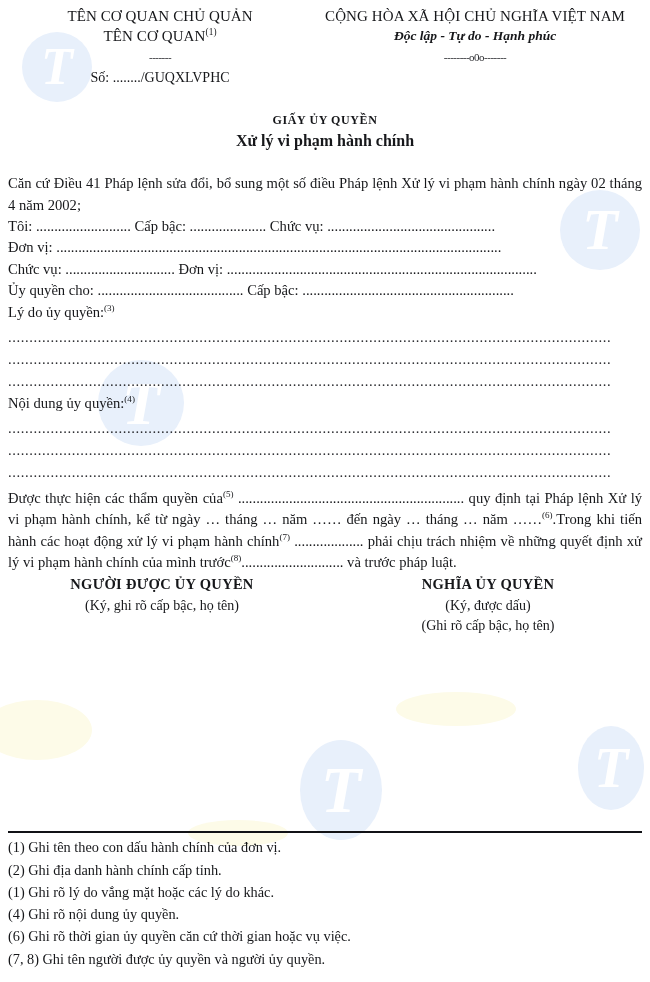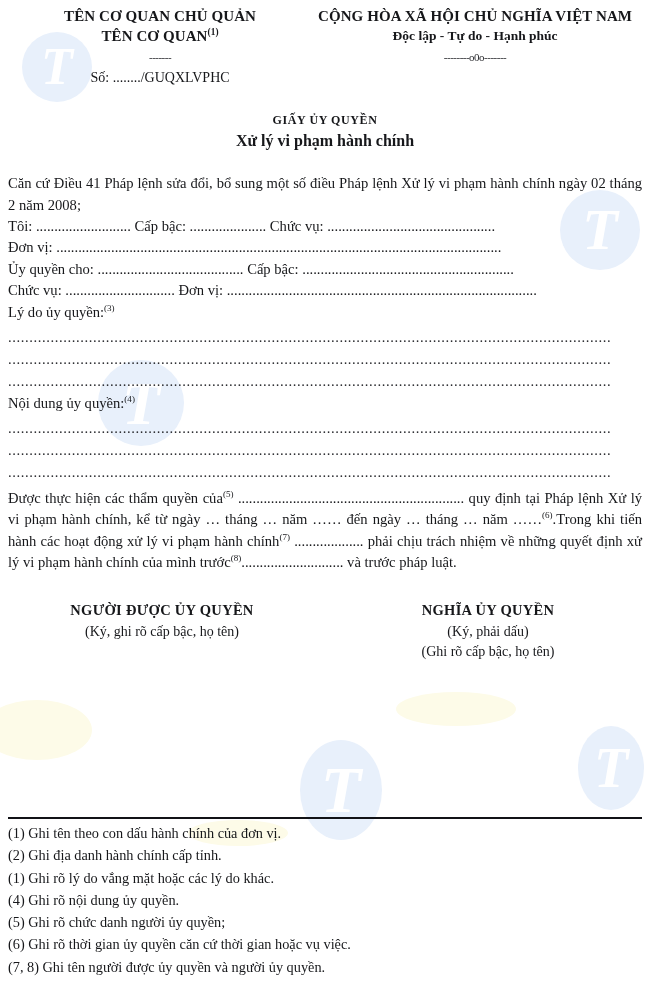--- a/index.html
+++ b/index.html
@@ -63,32 +63,33 @@
   .hdr-left {
     width: 47%;
     text-align: center;
     padding-left: 4px;
   }
   .hdr-right {
     width: 53%;
     text-align: center;
   }
   .hdr-bold {
-    font-weight: 700;
+    font-weight: 400;
     font-size: 14.5px;
     line-height: 1.35;
     letter-spacing: .1px;
   }
   .hdr-bold.big {
     font-size: 15px;
   }
   .hdr-sub {
     font-weight: 700;
     font-size: 13.5px;
     line-height: 1.5;
+    font-style: italic;
   }
   .rule-dash {
     font-size: 11px;
     letter-spacing: -0.5px;
     line-height: 1.9;
     color: #2a2b2f;
   }
   .hdr-num {
     font-size: 14px;
     line-height: 1.6;
@@ -149,21 +150,20 @@
     line-height: 1.5;
     color: #2b2c30;
     overflow: hidden;
     white-space: nowrap;
   }
   .gap-sm { height: 4px; }
 
   
   .signatures {
     display: flex;
-    margin-top: 26px;
   }
   .sig {
     width: 50%;
     text-align: center;
   }
   .sig-left { padding-right: 18px; }
   .sig-title {
     font-weight: 700;
     font-size: 14.5px;
     letter-spacing: .3px;
@@ -172,21 +172,21 @@
   .sig-note {
     font-size: 14px;
     line-height: 1.45;
   }
 
   
   .footnotes {
     position: absolute;
     left: 8px;
     right: 8px;
-    bottom: 4px;
+    bottom: 12px;
     z-index: 2;
   }
   .fn-rule {
     border: 0;
     border-top: 2px solid #111216;
     margin: 0 0 3px 0;
   }
   .fn-item {
     font-size: 14.3px;
     line-height: 1.56;
@@ -227,26 +227,26 @@
 
   </div>
 
   <div class="title-block">
     <div class="doc-title">GIẤY ỦY QUYỀN</div>
     <div class="doc-subtitle">Xử lý vi phạm hành chính</div>
   </div>
 
   <div class="body-block">
 
-    <p class="para just">Căn cứ Điều 41 Pháp lệnh sửa đổi, bổ sung một số điều Pháp lệnh Xử lý vi phạm hành chính ngày 02 tháng 2 năm 2008;</p>
+    <p class="para just">Căn cứ Điều 41 Pháp lệnh sửa đổi, bổ sung một số điều Pháp lệnh Xử lý vi phạm hành chính ngày 02 tháng 4 năm 2002;</p>
 
     <div class="line">Tôi: .......................... Cấp bậc: ..................... Chức vụ: ..............................................</div>
     <div class="line">Đơn vị: ..........................................................................................................................</div>
+    <div class="line">Chức vụ: .............................. Đơn vị: .....................................................................................</div>
     <div class="line">Ủy quyền cho: ........................................ Cấp bậc: ..........................................................</div>
-    <div class="line">Chức vụ: .............................. Đơn vị: .....................................................................................</div>
 
     <div class="line"><span>Lý do ủy quyền:</span><sup>(3)</sup></div>
 
     <div class="gap-sm"></div>
     <div class="dotline">..............................................................................................................................................</div>
     <div class="dotline">..............................................................................................................................................</div>
     <div class="dotline">..............................................................................................................................................</div>
 
     <div class="line"><span>Nội dung ủy quyền:</span><sup>(4)</sup></div>
 
@@ -261,29 +261,28 @@
 
   </div>
 
   <div class="signatures">
     <div class="sig sig-left">
       <div class="sig-title">NGƯỜI ĐƯỢC ỦY QUYỀN</div>
       <div class="sig-note">(Ký, ghi rõ cấp bậc, họ tên)</div>
     </div>
     <div class="sig sig-right">
       <div class="sig-title">NGHĨA ỦY QUYỀN</div>
-      <div class="sig-note">(Ký, phải dấu)</div>
+      <div class="sig-note">(Ký, được dấu)</div>
       <div class="sig-note">(Ghi rõ cấp bậc, họ tên)</div>
     </div>
   </div>
 
 </div>
 
 <div class="footnotes">
   <hr class="fn-rule">
   <p class="fn-item">(1) Ghi tên theo con dấu hành chính của đơn vị.</p>
   <p class="fn-item">(2) Ghi địa danh hành chính cấp tỉnh.</p>
   <p class="fn-item">(1) Ghi rõ lý do vắng mặt hoặc các lý do khác.</p>
   <p class="fn-item">(4) Ghi rõ nội dung ủy quyền.</p>
-  <p class="fn-item">(5) Ghi rõ chức danh người ủy quyền;</p>
   <p class="fn-item">(6) Ghi rõ thời gian ủy quyền căn cứ thời gian hoặc vụ việc.</p>
   <p class="fn-item">(7, 8) Ghi tên người được ủy quyền và người ủy quyền.</p>
 </div>
 
 </body></html>

